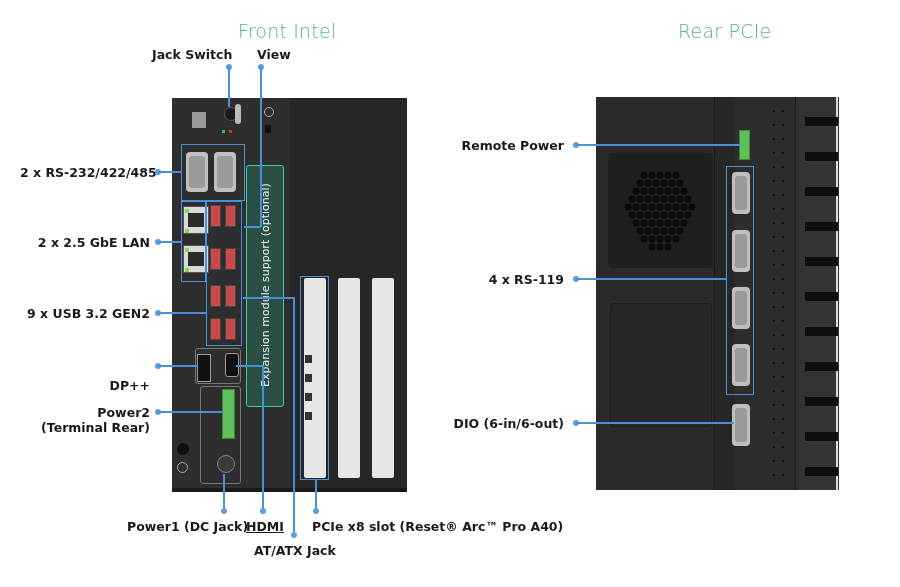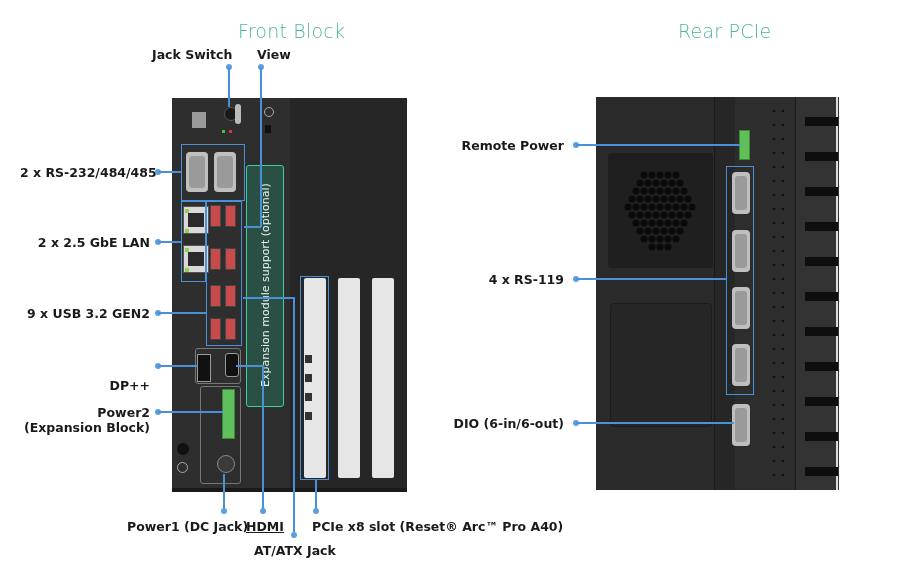--- a/index.html
+++ b/index.html
@@ -17,21 +17,21 @@
   .usb{position:absolute;width:11px;height:22px;background:#c94a4a;border:1px solid #444;box-sizing:border-box;}
   .rj{position:absolute;width:26px;height:28px;background:#d9d9d9;border:1px solid #555;box-sizing:border-box;}
   .rj .h{position:absolute;left:4px;top:6px;width:16px;height:14px;background:#2a2a2a;}
   .rj .led{position:absolute;width:4px;height:4px;background:#8ed14a;left:1px;}
   .slot{position:absolute;background:#e6e6e6;border-radius:2px;}
   .fin{position:absolute;height:9px;background:#0e0e0e;}
 </style>
 </head>
 <body>
 
-<div class="view-title" style="left:238px;top:20px;">Front Block</div>
+<div class="view-title" style="left:238px;top:20px;">Front Intel</div>
 <div class="view-title" style="left:678px;top:20px;">Rear PCIe</div>
 
 <div>
   <div class="panel" style="left:172px;top:98px;width:118px;height:392px;background:#2e2e2e;"></div>
   <div class="panel" style="left:290px;top:98px;width:117px;height:392px;background:#262626;"></div>
   <div class="panel" style="left:172px;top:488px;width:235px;height:4px;background:#1a1a1a;"></div>
 
   <div class="abs" style="left:192px;top:112px;width:14px;height:16px;background:#9a9a9a;"></div>
 
   <div class="abs" style="left:224px;top:107px;width:12px;height:12px;border-radius:50%;background:#1a1a1a;border:1px solid #555;"></div>
@@ -99,38 +99,38 @@
 
 <div class="lbl" style="left:152px;top:47px;">Jack Switch</div>
 <div class="dot" style="left:226px;top:64px;"></div>
 <div class="ln" style="left:228px;top:67px;width:1.5px;height:40px;"></div>
 
 <div class="lbl" style="left:257px;top:47px;">View</div>
 <div class="dot" style="left:258px;top:64px;"></div>
 <div class="ln" style="left:260px;top:67px;width:1.5px;height:160px;"></div>
 <div class="ln" style="left:244px;top:226px;width:17px;height:1.5px;"></div>
 
-<div class="lbl r" style="left:20px;top:165px;width:130px;">2 x RS-232/484/485</div>
+<div class="lbl r" style="left:20px;top:165px;width:130px;">2 x RS-232/422/485</div>
 <div class="dot" style="left:155px;top:169px;"></div>
 <div class="ln" style="left:158px;top:171px;width:24px;height:1.5px;"></div>
 
 <div class="lbl r" style="left:20px;top:235px;width:130px;">2 x 2.5 GbE LAN</div>
 <div class="dot" style="left:155px;top:239px;"></div>
 <div class="ln" style="left:158px;top:241px;width:24px;height:1.5px;"></div>
 
 <div class="lbl r" style="left:20px;top:306px;width:130px;">9 x USB 3.2 GEN2</div>
 <div class="dot" style="left:155px;top:310px;"></div>
 <div class="ln" style="left:158px;top:312px;width:49px;height:1.5px;"></div>
 
 <div class="lbl r" style="left:20px;top:378px;width:130px;">DP++</div>
 <div class="dot" style="left:155px;top:363px;"></div>
 <div class="ln" style="left:158px;top:365px;width:40px;height:1.5px;"></div>
 
 <div class="lbl r" style="left:20px;top:405px;width:130px;">Power2</div>
-<div class="lbl r" style="left:20px;top:420px;width:130px;">(Expansion Block)</div>
+<div class="lbl r" style="left:20px;top:420px;width:130px;">(Terminal Rear)</div>
 <div class="dot" style="left:155px;top:409px;"></div>
 <div class="ln" style="left:158px;top:411px;width:65px;height:1.5px;"></div>
 
 <div class="ln" style="left:223px;top:474px;width:1.5px;height:35px;"></div>
 <div class="dot" style="left:221px;top:508px;"></div>
 <div class="lbl" style="left:127px;top:519px;">Power1 (DC Jack)</div>
 
 <div class="ln" style="left:236px;top:365px;width:27px;height:1.5px;"></div>
 <div class="ln" style="left:262px;top:365px;width:1.5px;height:144px;"></div>
 <div class="dot" style="left:260px;top:508px;"></div>

